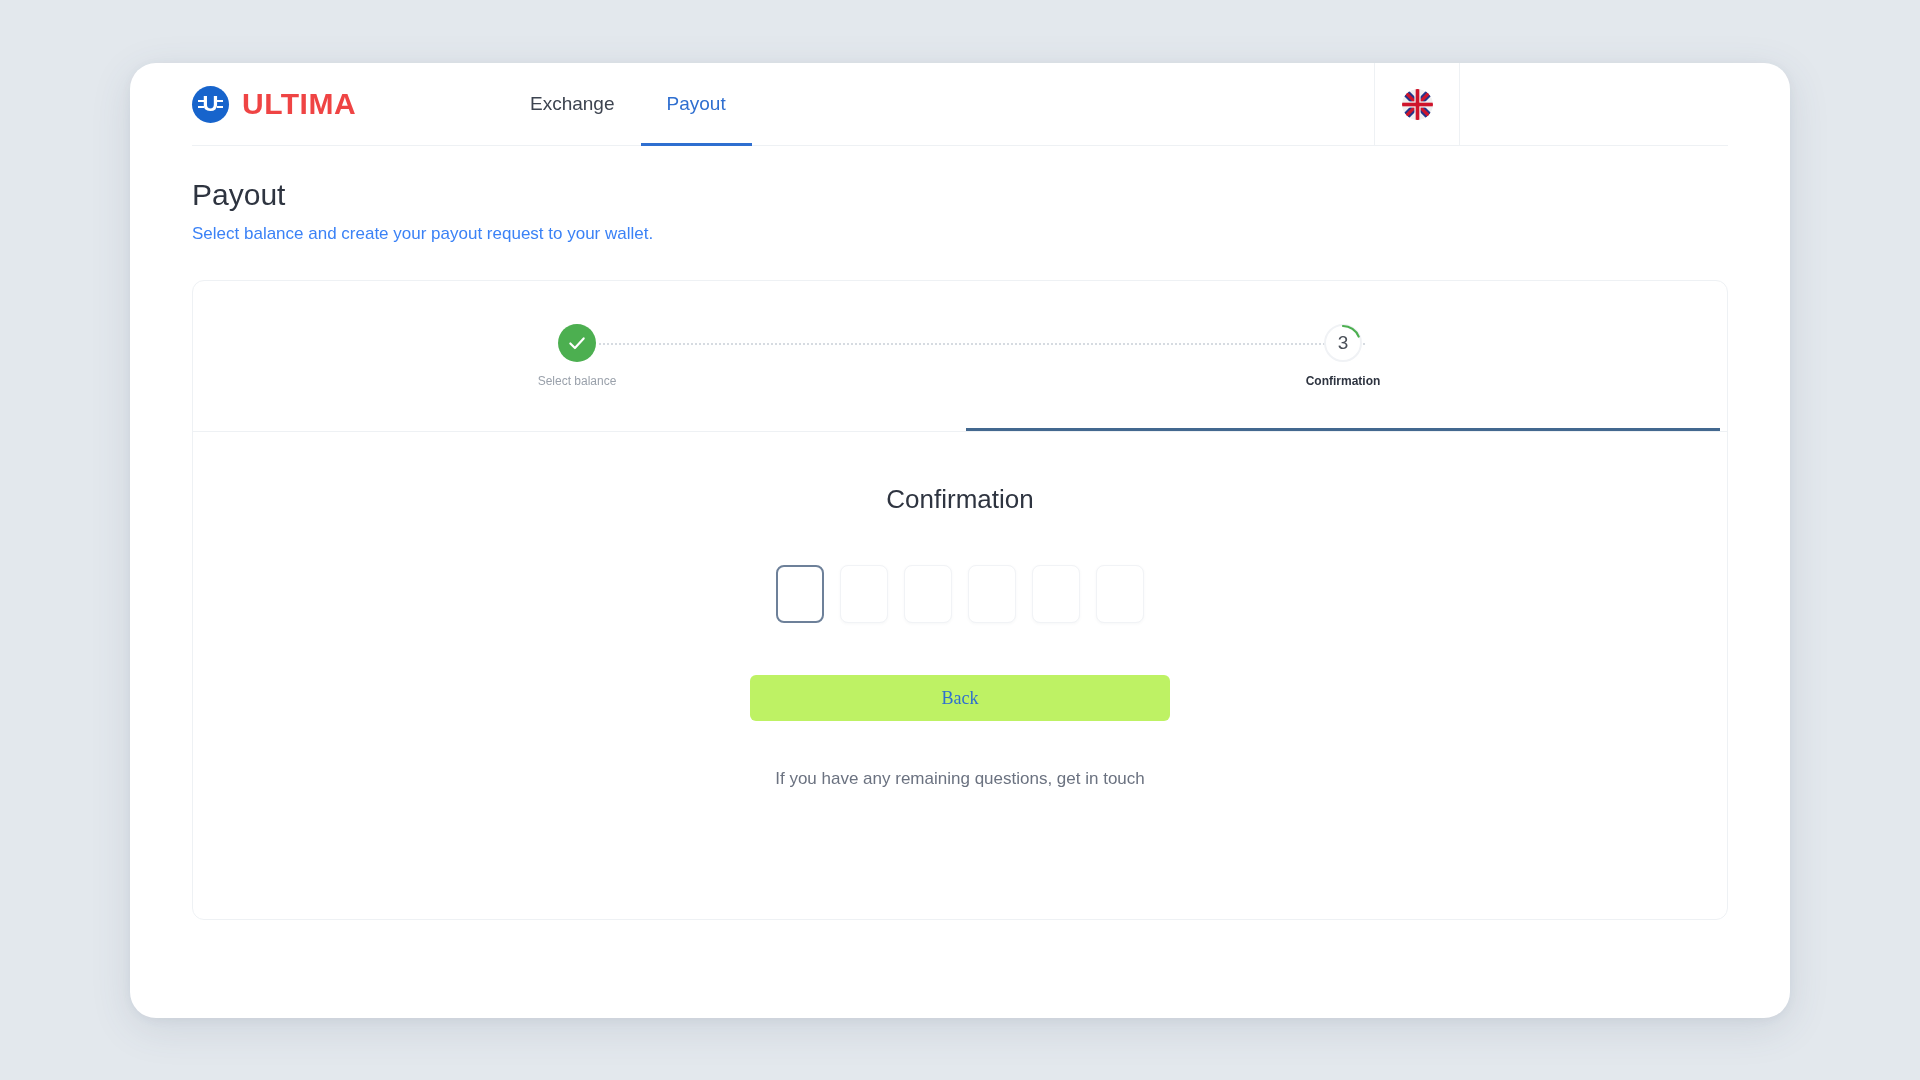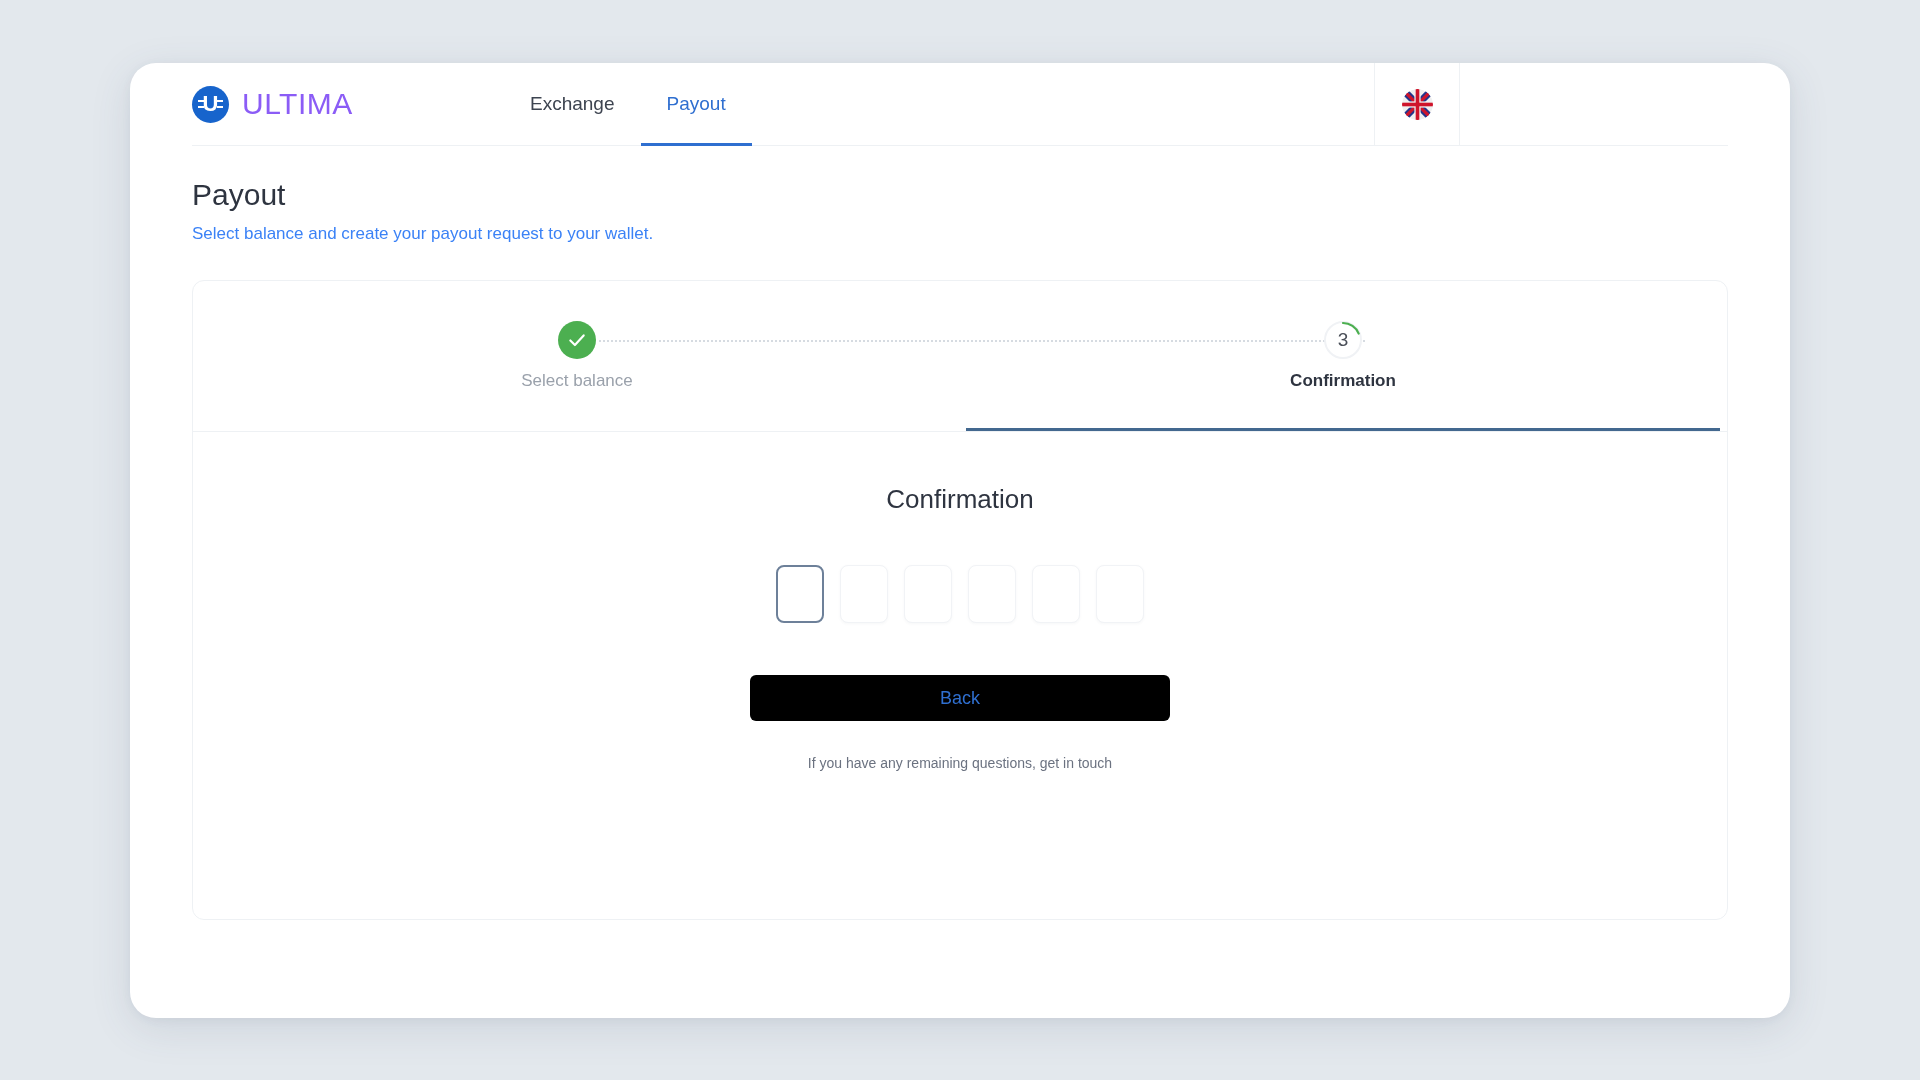--- a/index.html
+++ b/index.html
@@ -78,23 +78,23 @@
     width: 6px;
     height: 2px;
     background: #ffffff;
   }
   .brand-mark .t-l1 { left: 6px;  top: 14px; }
   .brand-mark .t-l2 { left: 6px;  top: 20px; }
   .brand-mark .t-r1 { right: 6px; top: 14px; }
   .brand-mark .t-r2 { right: 6px; top: 20px; }
 
   .brand-word {
-    color: #8b5cf6;
+    color: #ef4444;
     font-size: 30px;
-    font-weight: normal;
+    font-weight: bold;
     letter-spacing: .5px;
   }
 
   .nav {
     display: flex;
     align-items: flex-start;
     height: 100%;
     gap: 0;
   }
 
@@ -221,21 +221,21 @@
     top: 50%;
     height: 0;
     border-top: 2px dotted #d6dbe1;
     z-index: 1;
   }
   .conn-1 { left: 50%; width: 100%; margin-left: 22px; }
   .conn-2 { left: 50%; width: 100%; margin-left: 22px; }
 
   .step-label {
     margin-top: 12px;
-    font-size: 17px;
+    font-size: 12px;
     color: #9aa1ab;
     white-space: nowrap;
   }
   .step.active .step-label { color: #2e3440; font-weight: bold; }
 
   .step.active::after {
     content: "";
     position: absolute;
     left: 6px; right: 6px;
     bottom: 0;
@@ -282,34 +282,34 @@
   .code-box.focused {
     border: 2px solid #6d8099;
     box-shadow: none;
   }
 
   .back-btn {
     margin-top: 52px;
     width: 420px;
     height: 46px;
     border-radius: 6px;
-    background: #000000;
+    background: #bef264;
     border: none;
     color: #2f6fd0;
     font-size: 18px;
-    font-family: Liberation Sans, sans-serif;
+    font-family: Liberation Serif, serif;
     cursor: pointer;
     display: flex;
     align-items: center;
     justify-content: center;
   }
 
   .footer-note {
-    margin-top: 34px;
-    font-size: 14px;
+    margin-top: 48px;
+    font-size: 17px;
     color: #6b7280;
   }
 </style>
 </head>
 <body>
 
 <div class="page">
   <div class="app-card">
 
     <div class="header">

